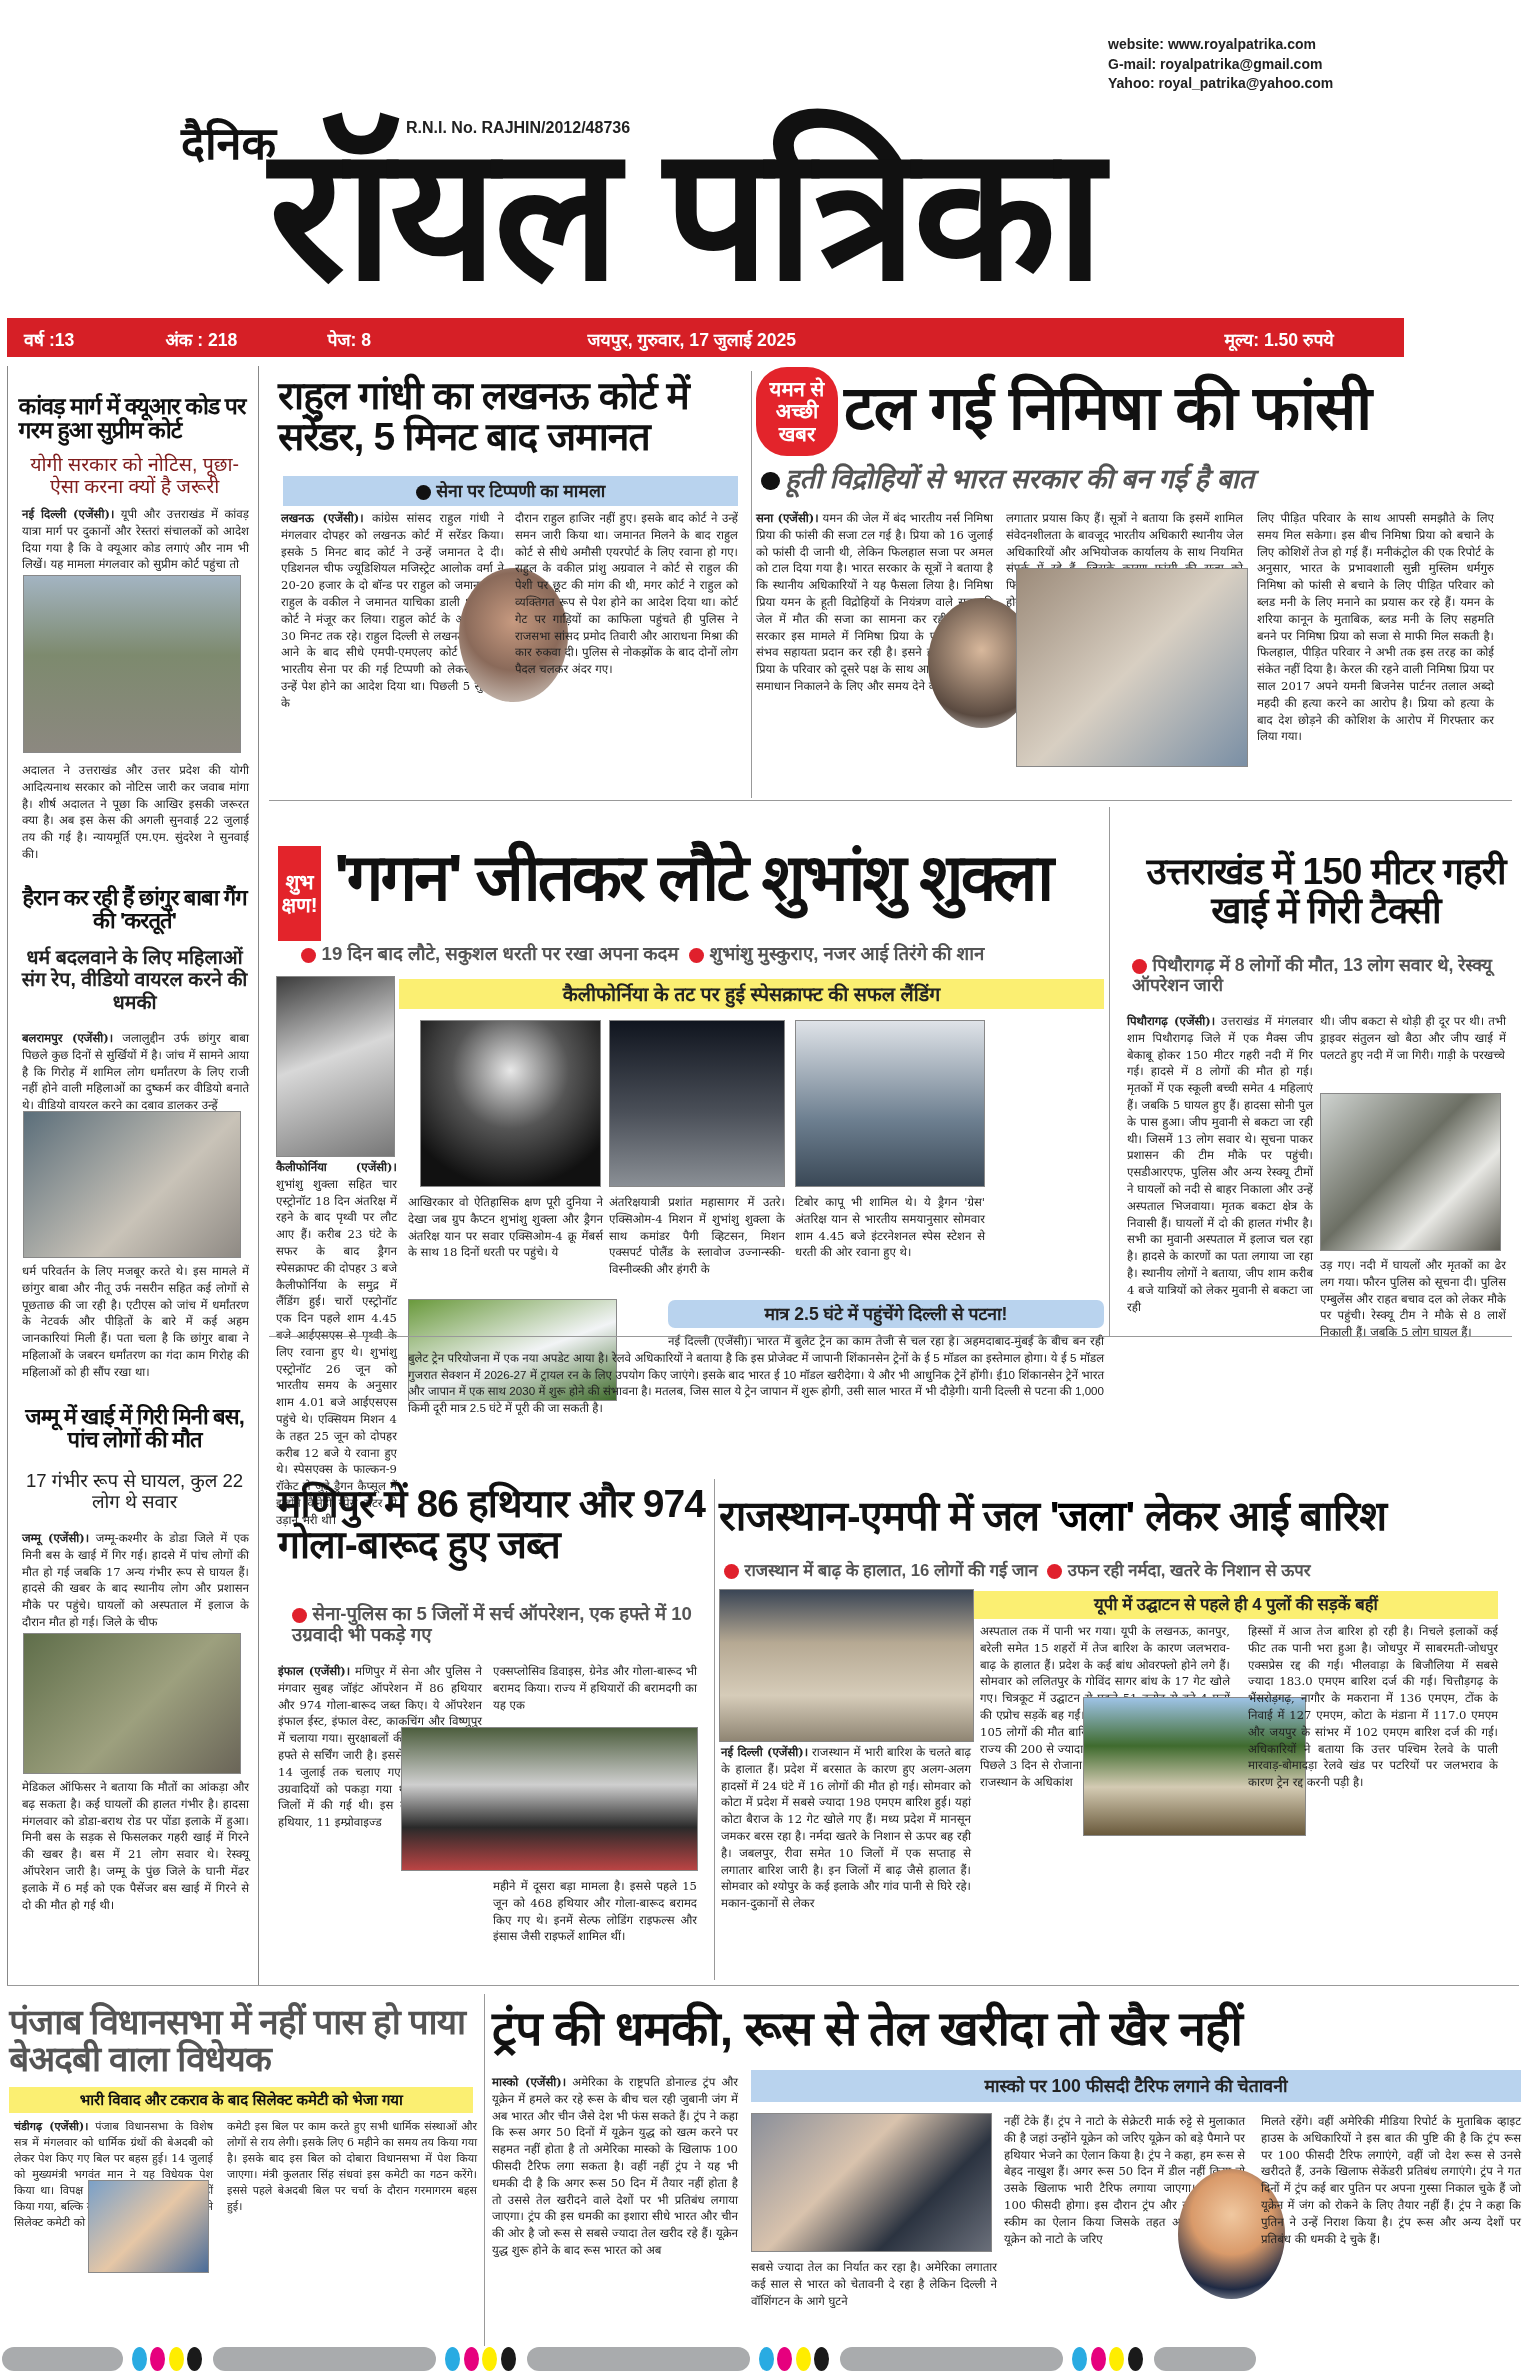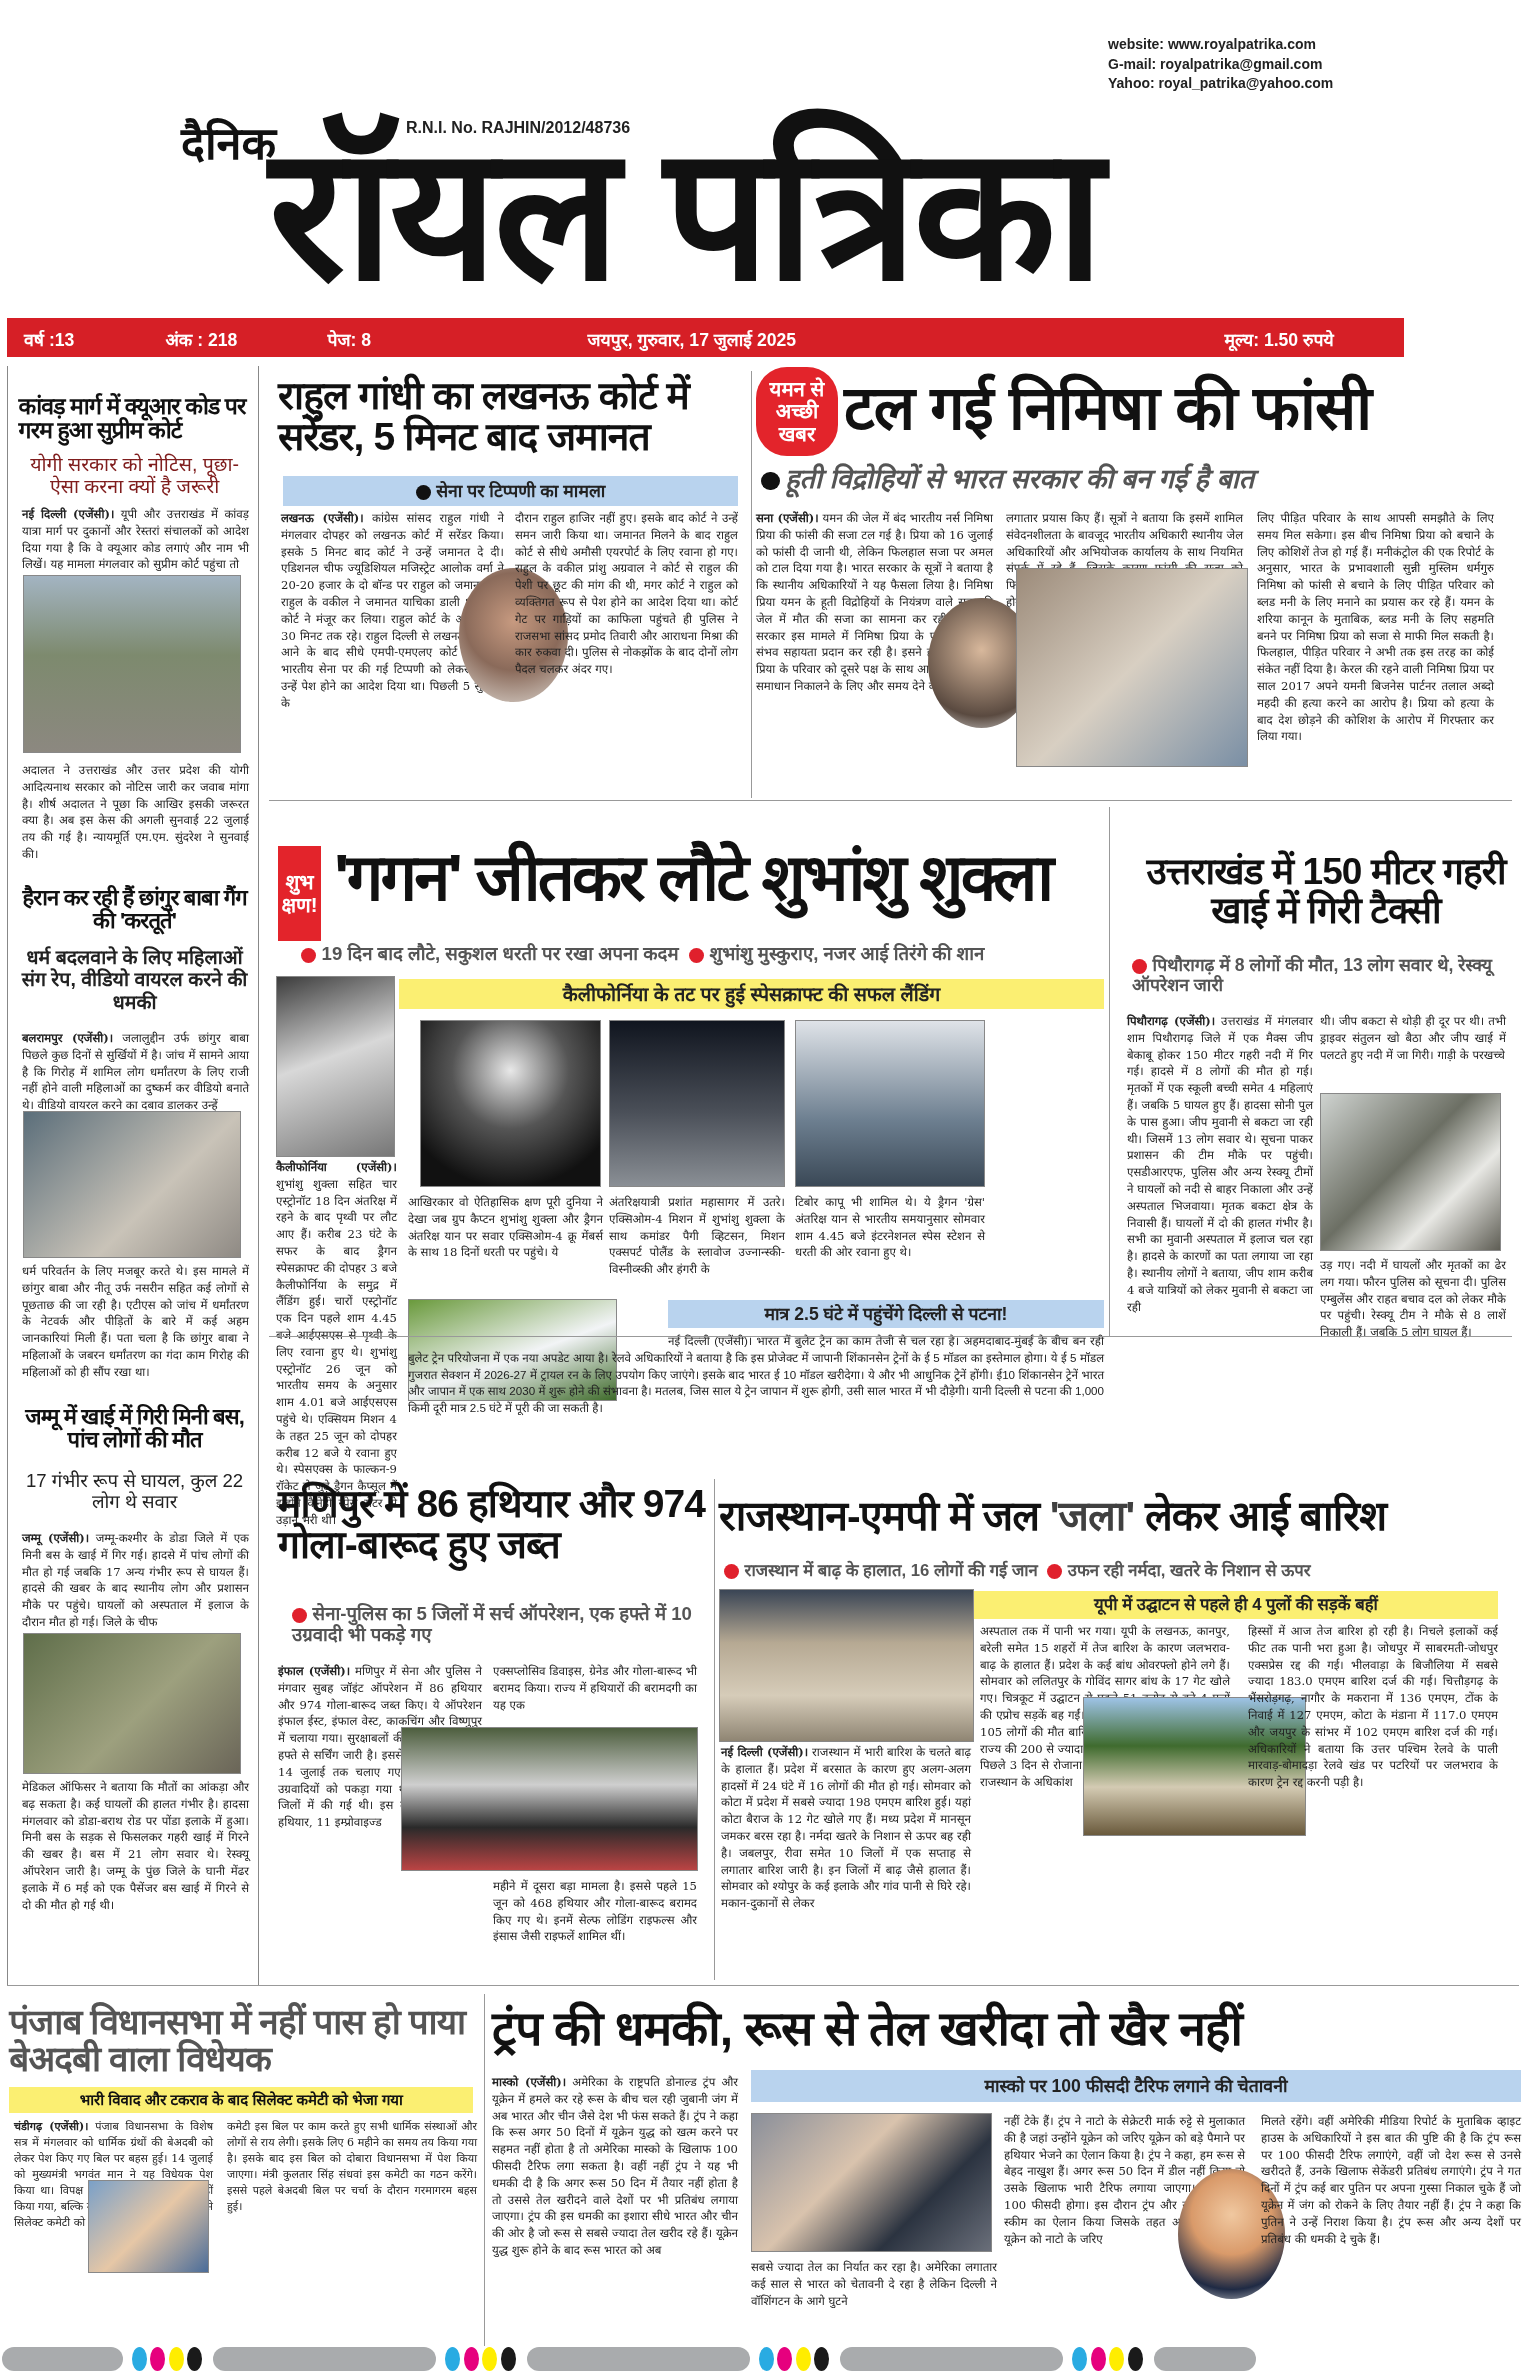--- a/index.html
+++ b/index.html
@@ -107,21 +107,21 @@
 <div class="abs photo" style="left:609px;top:1020px;width:176px;height:167px;background:linear-gradient(180deg,#10151f,#4a4f58 55%,#8a8f95);"></div>
 <div class="abs photo" style="left:795px;top:1020px;width:190px;height:167px;background:linear-gradient(180deg,#dfe3e8,#6d7f90 60%,#3a4856);"></div>
 <div class="abs body" style="left:276px;top:1159px;width:121px;font-size:11.6px;">
   <b>कैलीफोर्निया (एजेंसी)।</b> <span>शुभांशु शुक्ला सहित चार एस्ट्रोनॉट 18 दिन अंतरिक्ष में रहने के बाद पृथ्वी पर लौट आए हैं। करीब 23 घंटे के सफर के बाद ड्रैगन स्पेसक्राफ्ट की दोपहर 3 बजे कैलीफोर्निया के समुद्र में लैंडिंग हुई। चारों एस्ट्रोनॉट एक दिन पहले शाम 4.45 बजे आईएसएस से पृथ्वी के लिए रवाना हुए थे। शुभांशु एस्ट्रोनॉट 26 जून को भारतीय समय के अनुसार शाम 4.01 बजे आईएसएस पहुंचे थे। एक्सियम मिशन 4 के तहत 25 जून को दोपहर करीब 12 बजे ये रवाना हुए थे। स्पेसएक्स के फाल्कन-9 रॉकेट से जुड़े ड्रैगन कैप्सूल में इन्होंने कैनेडी स्पेस सेंटर से उड़ान भरी थी।</span>
 </div>
 <div class="abs body" style="left:408px;top:1194px;width:195px;font-size:11.6px;">आखिरकार वो ऐतिहासिक क्षण पूरी दुनिया ने देखा जब ग्रुप कैप्टन शुभांशु शुक्ला और ड्रैगन अंतरिक्ष यान पर सवार एक्सिओम-4 क्रू मेंबर्स के साथ 18 दिनों धरती पर पहुंचे। ये</div>
 <div class="abs body" style="left:609px;top:1194px;width:176px;font-size:11.6px;">अंतरिक्षयात्री प्रशांत महासागर में उतरे। एक्सिओम-4 मिशन में शुभांशु शुक्ला के साथ कमांडर पैगी व्हिटसन, मिशन एक्सपर्ट पोलैंड के स्लावोज उज्नान्स्की-विस्नीव्स्की और हंगरी के</div>
 <div class="abs body" style="left:795px;top:1194px;width:190px;font-size:11.6px;">टिबोर कापू भी शामिल थे। ये ड्रैगन 'ग्रेस' अंतरिक्ष यान से भारतीय समयानुसार सोमवार शाम 4.45 बजे इंटरनेशनल स्पेस स्टेशन से धरती की ओर रवाना हुए थे।</div>
 
 <div class="abs photo" style="left:408px;top:1299px;width:209px;height:102px;background:linear-gradient(160deg,#6a9a3c,#f2f4f6 55%,#3e6a2a);"></div>
-<div class="abs bar-blue" style="left:668px;top:1300px;width:436px;height:28px;font-size:17.6px;line-height:28px;">मात्र 2.5 घंटे में पहुंचेंगे दिल्ली से पटना!</div>
+<div class="abs bar-blue" style="left:668px;top:1300px;width:436px;height:28px;font-size:17.6px;line-height:28px;border-radius:7px;">मात्र 2.5 घंटे में पहुंचेंगे दिल्ली से पटना!</div>
 <div class="abs body" style="left:408px;top:1333px;width:696px;font-size:11.6px;font-family:'Liberation Sans',sans-serif;text-indent:260px;">नई दिल्ली (एजेंसी)। भारत में बुलेट ट्रेन का काम तेजी से चल रहा है। अहमदाबाद-मुंबई के बीच बन रही बुलेट ट्रेन परियोजना में एक नया अपडेट आया है। रेलवे अधिकारियों ने बताया है कि इस प्रोजेक्ट में जापानी शिंकानसेन ट्रेनों के ई 5 मॉडल का इस्तेमाल होगा। ये ई 5 मॉडल गुजरात सेक्शन में 2026-27 में ट्रायल रन के लिए उपयोग किए जाएंगे। इसके बाद भारत ई 10 मॉडल खरीदेगा। ये और भी आधुनिक ट्रेनें होंगी। ई10 शिंकानसेन ट्रेनें भारत और जापान में एक साथ 2030 में शुरू होने की संभावना है। मतलब, जिस साल ये ट्रेन जापान में शुरू होगी, उसी साल भारत में भी दौड़ेगी। यानी दिल्ली से पटना की 1,000 किमी दूरी मात्र 2.5 घंटे में पूरी की जा सकती है।</div>
 
 <div class="vline" style="left:1109px;top:807px;height:529px;"></div>
 
 <div class="abs hl" style="left:1122px;top:853px;width:408px;font-size:37px;text-align:center;">उत्तराखंड में 150 मीटर गहरी खाई में गिरी टैक्सी</div>
 <div class="abs sub" style="left:1132px;top:955px;width:380px;font-size:17.6px;">
   <span class="bullet"></span><span>पिथौरागढ़ में 8 लोगों की मौत, 13 लोग सवार थे, रेस्क्यू ऑपरेशन जारी</span>
 </div>
 <div class="abs body" style="left:1127px;top:1013px;width:186px;font-size:11.6px;">
   <b>पिथौरागढ़ (एजेंसी)।</b> <span>उत्तराखंड में मंगलवार शाम पिथौरागढ़ जिले में एक मैक्स जीप बेकाबू होकर 150 मीटर गहरी नदी में गिर गई। हादसे में 8 लोगों की मौत हो गई। मृतकों में एक स्कूली बच्ची समेत 4 महिलाएं हैं। जबकि 5 घायल हुए हैं। हादसा सोनी पुल के पास हुआ। जीप मुवानी से बकटा जा रही थी। जिसमें 13 लोग सवार थे। सूचना पाकर प्रशासन की टीम मौके पर पहुंची। एसडीआरएफ, पुलिस और अन्य रेस्क्यू टीमों ने घायलों को नदी से बाहर निकाला और उन्हें अस्पताल भिजवाया। मृतक बकटा क्षेत्र के निवासी हैं। घायलों में दो की हालत गंभीर है। सभी का मुवानी अस्पताल में इलाज चल रहा है। हादसे के कारणों का पता लगाया जा रहा है। स्थानीय लोगों ने बताया, जीप शाम करीब 4 बजे यात्रियों को लेकर मुवानी से बकटा जा रही</span>
@@ -140,21 +140,21 @@
   <b>इंफाल (एजेंसी)।</b> <span>मणिपुर में सेना और पुलिस ने मंगवार सुबह जॉइंट ऑपरेशन में 86 हथियार और 974 गोला-बारूद जब्त किए। ये ऑपरेशन इंफाल ईस्ट, इंफाल वेस्ट, काकचिंग और विष्णुपुर में चलाया गया। सुरक्षाबलों की रेड में पिछले एक हफ्ते से सर्चिंग जारी है। इससे पहले 7 जुलाई से 14 जुलाई तक चलाए गए ऑपरेशन में 10 उग्रवादियों को पकड़ा गया था। ये सर्चिंग पांच जिलों में की गई थी। इस दौरान सेना ने 35 हथियार, 11 इम्प्रोवाइज्ड</span>
 </div>
 <div class="abs body" style="left:493px;top:1663px;width:204px;font-size:11.6px;">एक्सप्लोसिव डिवाइस, ग्रेनेड और गोला-बारूद भी बरामद किया। राज्य में हथियारों की बरामदगी का यह एक</div>
 <div class="abs photo" style="left:401px;top:1727px;width:297px;height:144px;background:linear-gradient(180deg,#4d5e3e,#cfcfcf 40%,#2a2a2a 70%,#b44 100%);"></div>
 <div class="abs body" style="left:493px;top:1878px;width:204px;font-size:11.6px;">महीने में दूसरा बड़ा मामला है। इससे पहले 15 जून को 468 हथियार और गोला-बारूद बरामद किए गए थे। इनमें सेल्फ लोडिंग राइफल्स और इंसास जैसी राइफलें शामिल थीं।</div>
 
 <div class="vline" style="left:714px;top:1479px;height:501px;"></div>
 
 <div class="abs hl" style="left:719px;top:1495px;width:816px;font-size:41px;">
   <span>राजस्थान-एमपी में जल</span>
-  <span style="color:#404040;text-align:center;">'जला'</span>
+  <span style="color:#000000;text-align:center;">'जला'</span>
   <span>लेकर आई बारिश</span>
 </div>
 <div class="abs sub" style="left:724px;top:1561px;width:807px;font-size:16.7px;">
   <span class="bullet"></span><span>राजस्थान में बाढ़ के हालात, 16 लोगों की गई जान</span>
   &nbsp;<span class="bullet"></span><span>उफन रही नर्मदा, खतरे के निशान से ऊपर</span>
 </div>
 <div class="abs photo" style="left:719px;top:1589px;width:255px;height:153px;background:linear-gradient(180deg,#3a4555,#b6a993 35%,#d6ccb9 70%,#8f8573);"></div>
 <div class="abs bar-yellow" style="left:974px;top:1591px;width:524px;height:28px;font-size:16.7px;line-height:28px;">यूपी में उद्घाटन से पहले ही 4 पुलों की सड़कें बहीं</div>
 <div class="abs body" style="left:721px;top:1744px;width:250px;font-size:11.6px;">
   <b>नई दिल्ली (एजेंसी)।</b> <span>राजस्थान में भारी बारिश के चलते बाढ़ के हालात हैं। प्रदेश में बरसात के कारण हुए अलग-अलग हादसों में 24 घंटे में 16 लोगों की मौत हो गई। सोमवार को कोटा में प्रदेश में सबसे ज्यादा 198 एमएम बारिश हुई। यहां कोटा बैराज के 12 गेट खोले गए हैं। मध्य प्रदेश में मानसून जमकर बरस रहा है। नर्मदा खतरे के निशान से ऊपर बह रही है। जबलपुर, रीवा समेत 10 जिलों में एक सप्ताह से लगातार बारिश जारी है। इन जिलों में बाढ़ जैसे हालात हैं। सोमवार को श्योपुर के कई इलाके और गांव पानी से घिरे रहे। मकान-दुकानों से लेकर</span>

